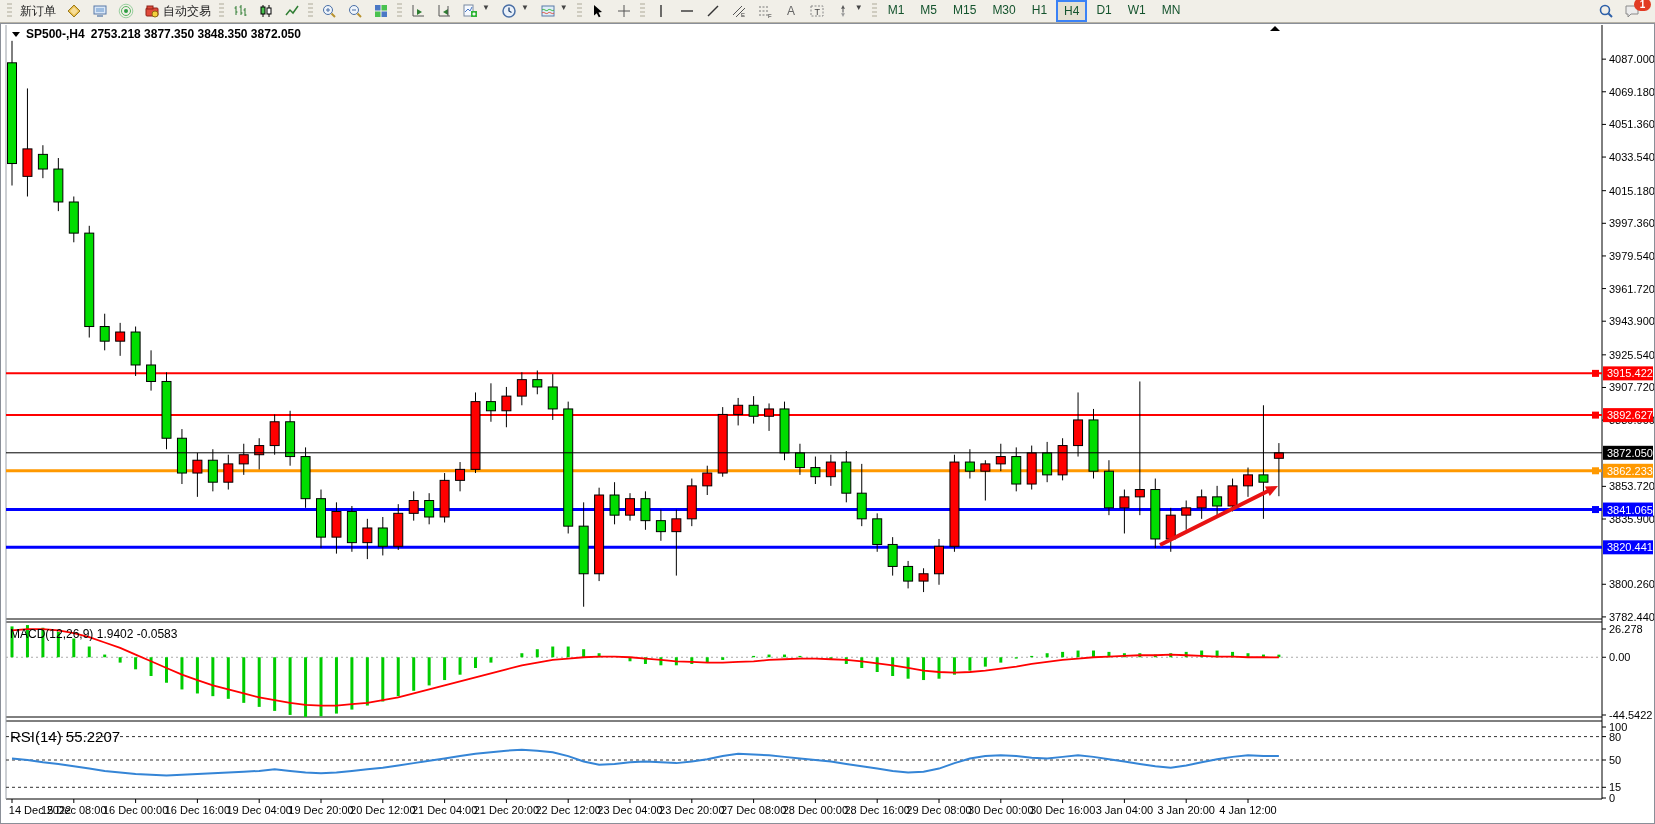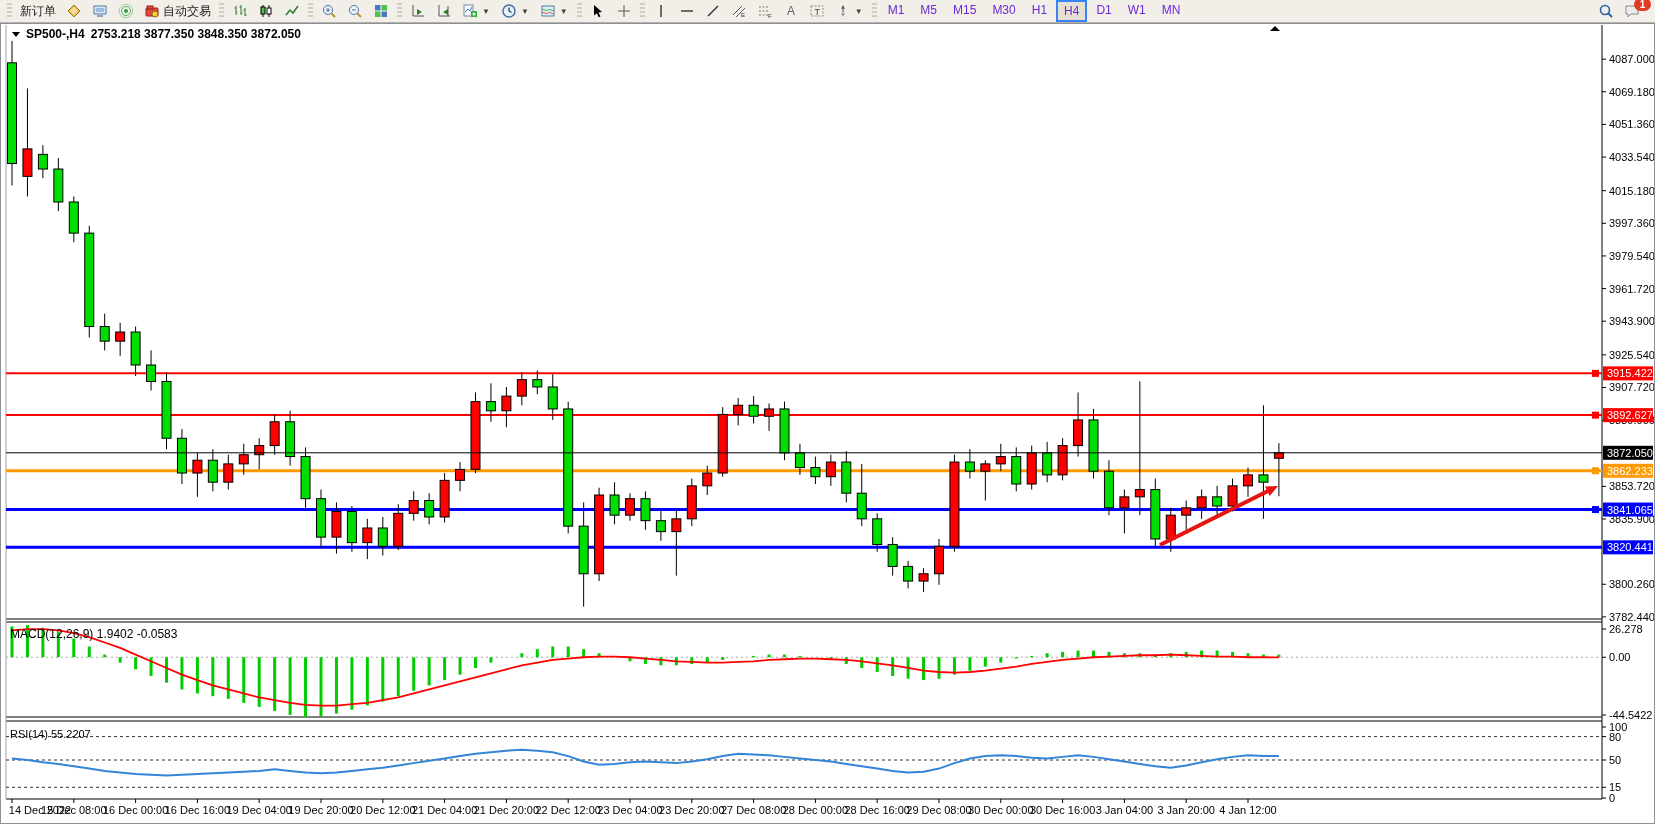--- a/index.html
+++ b/index.html
@@ -1,35 +1,35 @@
 <!DOCTYPE html>
 <html><head>
 <meta charset="utf-8">
 <style>
   html,body{margin:0;padding:0;background:#fff;overflow:hidden}
   #app{position:relative;width:1655px;height:824px;font-family:"Liberation Sans",sans-serif;background:#fff;}
   
   .toolbar{position:absolute;left:0;top:0;width:1655px;height:23px;background:#f1efe8;border-bottom:1px solid #b6b2a6;display:flex;align-items:center;padding-left:4px;box-sizing:border-box;font-size:12px;color:#222;}
-  .tbtn{display:flex;align-items:center;gap:3px;padding:1px 4px;border:1px solid transparent;cursor:default;white-space:nowrap;}
+  .tbtn{display:flex;align-items:flex-start;gap:3px;padding:1px 4px;border:1px solid transparent;cursor:default;white-space:nowrap;}
   .handle{width:5px;height:16px;margin:0 3px;background:repeating-linear-gradient(to bottom,#cfccc0 0 2px,transparent 2px 4px);}
   .icon16{width:16px;height:16px;display:block}
   .caret{font-size:8px;color:#444;padding:0 1px}
-  .tf{padding:2px 6px;margin:0 1px;color:#6d28d9;border:1px solid transparent}
+  .tf{padding:2px 6px;margin:0 1px;color:#14532d;border:1px solid transparent}
   .tf.active{background:#e4e0d2;border:2px solid #3b82f6;}
   .spacer{flex:1}
   .chatwrap{position:relative;margin-right:10px}
   .badge{position:absolute;top:-4px;right:-7px;min-width:13px;height:13px;border-radius:7px;background:#e23b23;color:#fff;font-size:10px;line-height:13px;text-align:center;padding:0 2px;font-weight:bold}
   
   .chartwin{position:absolute;left:0;top:23px;width:1655px;height:801px;background:#fff;}
   .winborder{position:absolute;left:0;top:0;width:1653px;height:799px;border:1px solid #8a8f98;pointer-events:none}
   .overlay{position:absolute;z-index:5;color:#000;white-space:nowrap}
   .title-ov{left:12px;top:4px;font-size:12px;font-weight:bold;display:flex;align-items:center;gap:6px}
   .tri-down{width:0;height:0;border-left:4px solid transparent;border-right:4px solid transparent;border-top:5px solid #000;display:inline-block}
   .macd-ov{left:10px;top:604px;font-size:12px}
-  .rsi-ov{left:10px;top:705px;font-size:11px}
+  .rsi-ov{left:10px;top:705px;font-size:15px}
   svg text{font-family:"Liberation Sans",sans-serif}
 </style>
 </head>
 <body>
 
 <div id="app">
 
   <div class="toolbar">
     <div class="handle"></div>
     <div class="tbtn">

